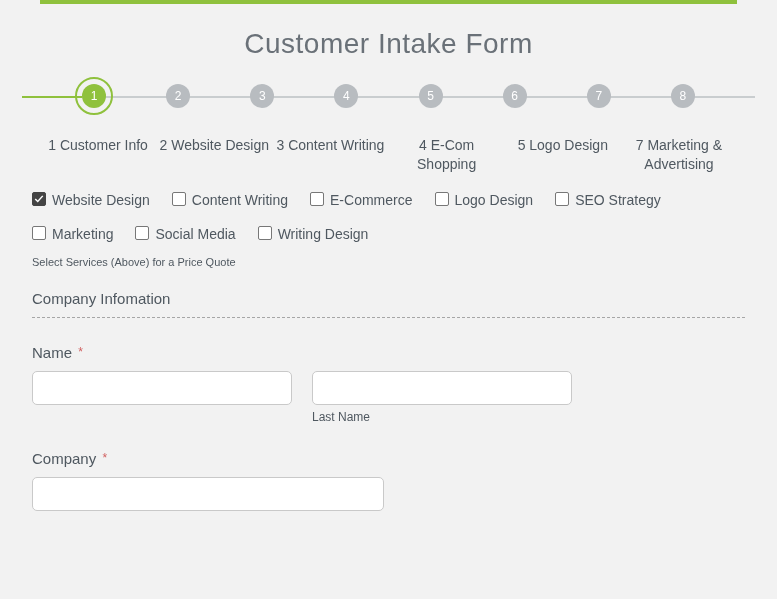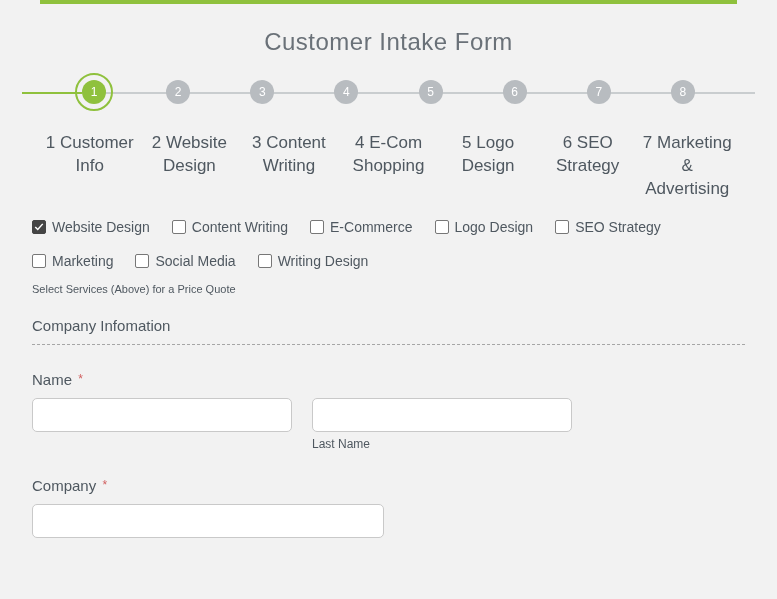--- a/index.html
+++ b/index.html
@@ -21,21 +21,21 @@
     width:777px;
     height:599px;
     overflow:hidden;
   }
   .topbar{height:4px;background:var(--green);margin:0 40px}
   h1.title{
     font-weight:300;
     color:var(--title);
     text-align:center;
     margin:24px 0 18px;
-    font-size:24px;
+    font-size:28px;
     letter-spacing:.5px;
   }
   .stepper{position:relative;margin:0 22px 12px;height:46px}
   .stepper-line{
     position:absolute;left:0;right:0;top:18px;height:2px;background:var(--gray-line);
   }
   .stepper-line-active{
     position:absolute;left:0;top:18px;height:2px;background:var(--green);
   }
   .steps{position:absolute;left:0;right:0;top:0;display:flex;justify-content:space-between;padding:0 30px}
@@ -45,27 +45,27 @@
     background:var(--gray-step);color:#fff;
     font-size:12px;display:flex;align-items:center;justify-content:center;
     position:relative;z-index:2;margin-top:6px;
   }
   .ring{
     width:38px;height:38px;border:2px solid var(--green);border-radius:50%;
     position:absolute;z-index:1;top:-1px;
   }
   .circle.active{background:var(--green)}
   .labels{display:flex;justify-content:space-between;padding:0 18px;margin:0 22px 18px}
-  .labels>div{flex:1;text-align:center;font-size:17px;line-height:1.35;color:var(--text);padding:0 2px}
+  .labels>div{flex:1;text-align:center;font-size:14px;line-height:1.35;color:var(--text);padding:0 2px}
 
   .form{margin:0 32px}
   .section-label{font-size:14px;color:var(--text)}
   .req{color:#d06060;font-size:12px;position:relative;top:-2px;margin-left:2px}
   .checks{display:flex;flex-wrap:wrap;gap:18px 22px;margin:10px 0 14px}
-  .check{display:flex;align-items:center;gap:6px;font-size:14px;color:var(--text)}
+  .check{display:flex;gap:6px;font-size:14px;color:var(--text)}
   .box{
     width:14px;height:14px;border:1px solid #777;border-radius:2px;background:#fff;
     display:inline-flex;align-items:center;justify-content:center;flex:none;
   }
   .box.checked{background:#444;border-color:#444}
   .box.checked svg{width:10px;height:10px;display:block}
   .helper{font-size:11px;color:var(--text);margin-bottom:22px}
 
   .hr{border:none;border-bottom:1px dashed var(--dash);margin:0 0 14px}
   .section-title{font-size:15px;color:var(--text);margin-bottom:10px}
@@ -119,21 +119,20 @@
     </div>
   </div>
 </div>
 
 <div class="labels">
   <div>1 Customer Info</div>
   <div>2 Website Design</div>
   <div>3 Content Writing</div>
   <div>4 E-Com Shopping</div>
   <div>5 Logo Design</div>
-  <div>6 SEO Strategy</div>
   <div>7 Marketing &amp; Advertising</div>
 </div>
 
 <div class="form">
 
 
   <div class="checks">
     <label class="check">
       <span class="box checked">
         <svg viewBox="0 0 16 16">

